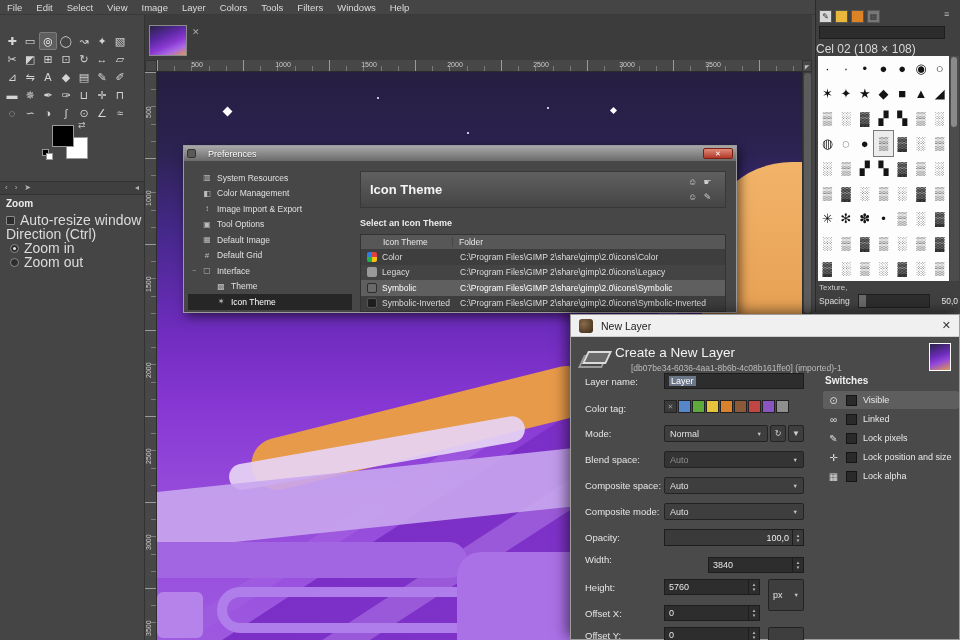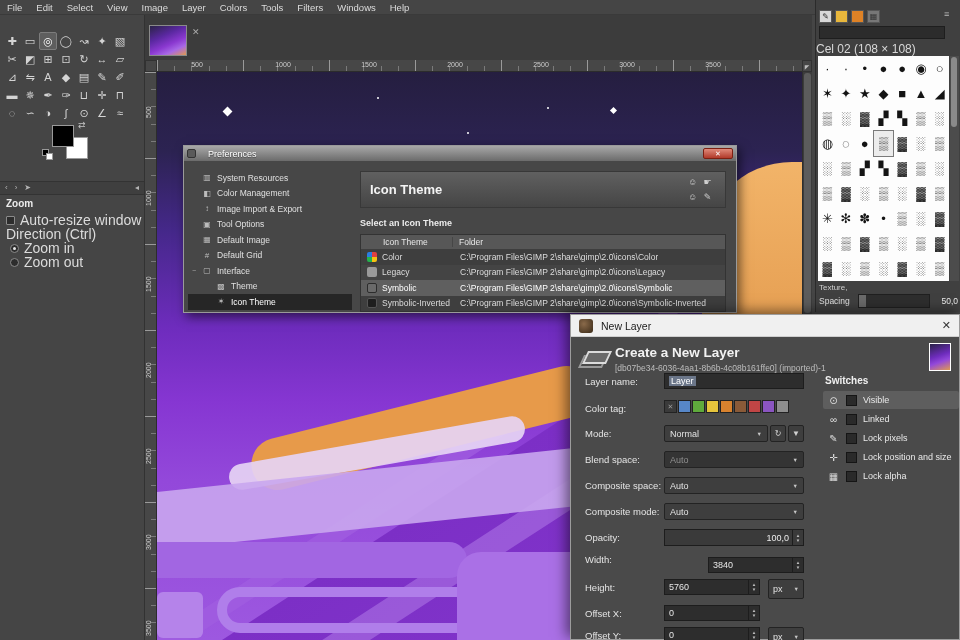--- a/index.html
+++ b/index.html
@@ -125,39 +125,39 @@
 .it-folder{padding-left:7px;white-space:nowrap;overflow:hidden;}
 
 
 #newlayer{left:570px;top:314px;width:390px;height:326px;background:#4a4a4a;border:1px solid #9c9c9c;box-shadow:-4px -3px 12px rgba(0,0,0,.5);z-index:11;}
 #nl-tb{height:22px;background:#f0f0f0;display:flex;align-items:center;padding:8px 8px;border-bottom:1px solid #cfcfcf;}
 #nl-app-icon{width:14px;height:14px;border-radius:3px;background:radial-gradient(circle at 35% 35%,#8a6a4a,#3a2a18);}
 #nl-title{font-size:10.5px;color:#1c1c1c;margin-left:8px;flex:1;}
 #nl-close{font-size:11px;color:#333;}
 .nl-layericon{left:14px;top:36px;width:24px;height:13px;border:2px solid #dcdcdc;transform:skewX(-25deg);background:#6a6a6a;}
 .nl-layericon2{left:10px;top:40px;width:24px;height:13px;border:2px solid #9a9a9a;transform:skewX(-25deg);}
-#nl-header-title{left:44px;top:30px;font-size:13.5px;font-weight:bold;color:#f2f2f2;}
-#nl-header-sub{left:44px;top:48px;font-size:8.5px;color:#bdbdbd;}
+#nl-header-title{left:44px;top:30px;font-size:13.5px;font-weight:normal;color:#f2f2f2;}
+#nl-header-sub{left:60px;top:48px;font-size:8.5px;color:#bdbdbd;}
 #nl-thumb{right:8px;top:28px;width:22px;height:28px;background:#fff;padding:1px;}
 #nl-thumb-img{width:100%;height:100%;background:linear-gradient(160deg,#2a2347 0%,#6e2cbd 45%,#9348da 65%,#e09a50 100%);}
 .nl-label{position:absolute;left:14px;font-size:9.5px;color:#e4e4e4;}
 .nl-input{position:absolute;left:93px;width:140px;height:16px;background:#2d2d2d;border:1px solid #1d1d1d;font-size:9px;color:#e6e6e6;display:flex;align-items:center;padding:0 4px;}
 .nl-sel{background:#6b7689;color:#fff;padding:0 2px;}
 .spin-input{width:96px;padding-right:12px;position:absolute;}
 .spin{position:absolute;right:0;top:0;width:11px;height:14px;border-left:1px solid #1d1d1d;display:flex;flex-direction:column;align-items:center;justify-content:center;}
 .spin i{font-style:normal;font-size:4.5px;line-height:5px;color:#bdbdbd;}
 .nl-combo{position:absolute;left:93px;width:140px;height:17px;background:#3e3e3e;border:1px solid #232323;border-radius:2px;display:flex;align-items:center;padding:0 5px;font-size:9px;color:#e2e2e2;}
 .nl-combo.disabled{background:#343434;color:#8f8f8f;}
 .nl-combo .arrow{margin-left:auto;font-size:5.5px;color:#c8c8c8;}
 .nl-btn{position:absolute;width:16px;height:17px;background:#3e3e3e;border:1px solid #232323;border-radius:2px;font-size:8px;color:#d0d0d0;display:flex;align-items:center;justify-content:center;}
 #nl-opacity{position:absolute;left:93px;top:214px;width:140px;height:17px;background:#2d2d2d;border:1px solid #1d1d1d;display:flex;align-items:center;}
 #nl-opacity-fill{position:absolute;left:0;top:0;width:100%;height:100%;background:#3a3a3a;}
 #nl-opacity-val{margin-left:auto;font-size:9px;color:#ececec;padding-right:14px;z-index:1;}
 #nl-opacity .spin{height:15px;}
-.unit-combo{position:absolute;left:197px;width:36px;height:20px;background:#3e3e3e;border:1px solid #232323;border-radius:2px;display:flex;align-items:center;padding:0 4px;font-size:9px;color:#e2e2e2;}
+.unit-combo{position:absolute;left:197px;width:36px;height:32px;background:#3e3e3e;border:1px solid #232323;border-radius:2px;display:flex;align-items:center;padding:0 4px;font-size:9px;color:#e2e2e2;}
 .unit-combo .arrow{margin-left:auto;font-size:5.5px;color:#c8c8c8;}
 #tag-row{position:absolute;left:93px;top:85px;display:flex;gap:1px;}
 .tag{width:13px;height:13px;border:1px solid #222;display:flex;align-items:center;justify-content:center;font-size:7px;color:#999;}
 #sw-title{position:absolute;left:254px;top:60px;font-size:10px;font-weight:bold;color:#f0f0f0;}
 .sw-row{position:absolute;left:252px;width:136px;height:18px;display:flex;align-items:center;gap:6px;padding:0 4px;font-size:9px;color:#e8e8e8;}
 .sw-row.on{background:#5e5e5e;border-radius:2px;}
 .sw-icon{width:13px;text-align:center;font-size:10px;color:#dcdcdc;flex:none;}
 .sw-box{width:11px;height:11px;background:#2a2a2a;border:1px solid #151515;flex:none;}
 .sw-label{white-space:nowrap;}
 </style>

